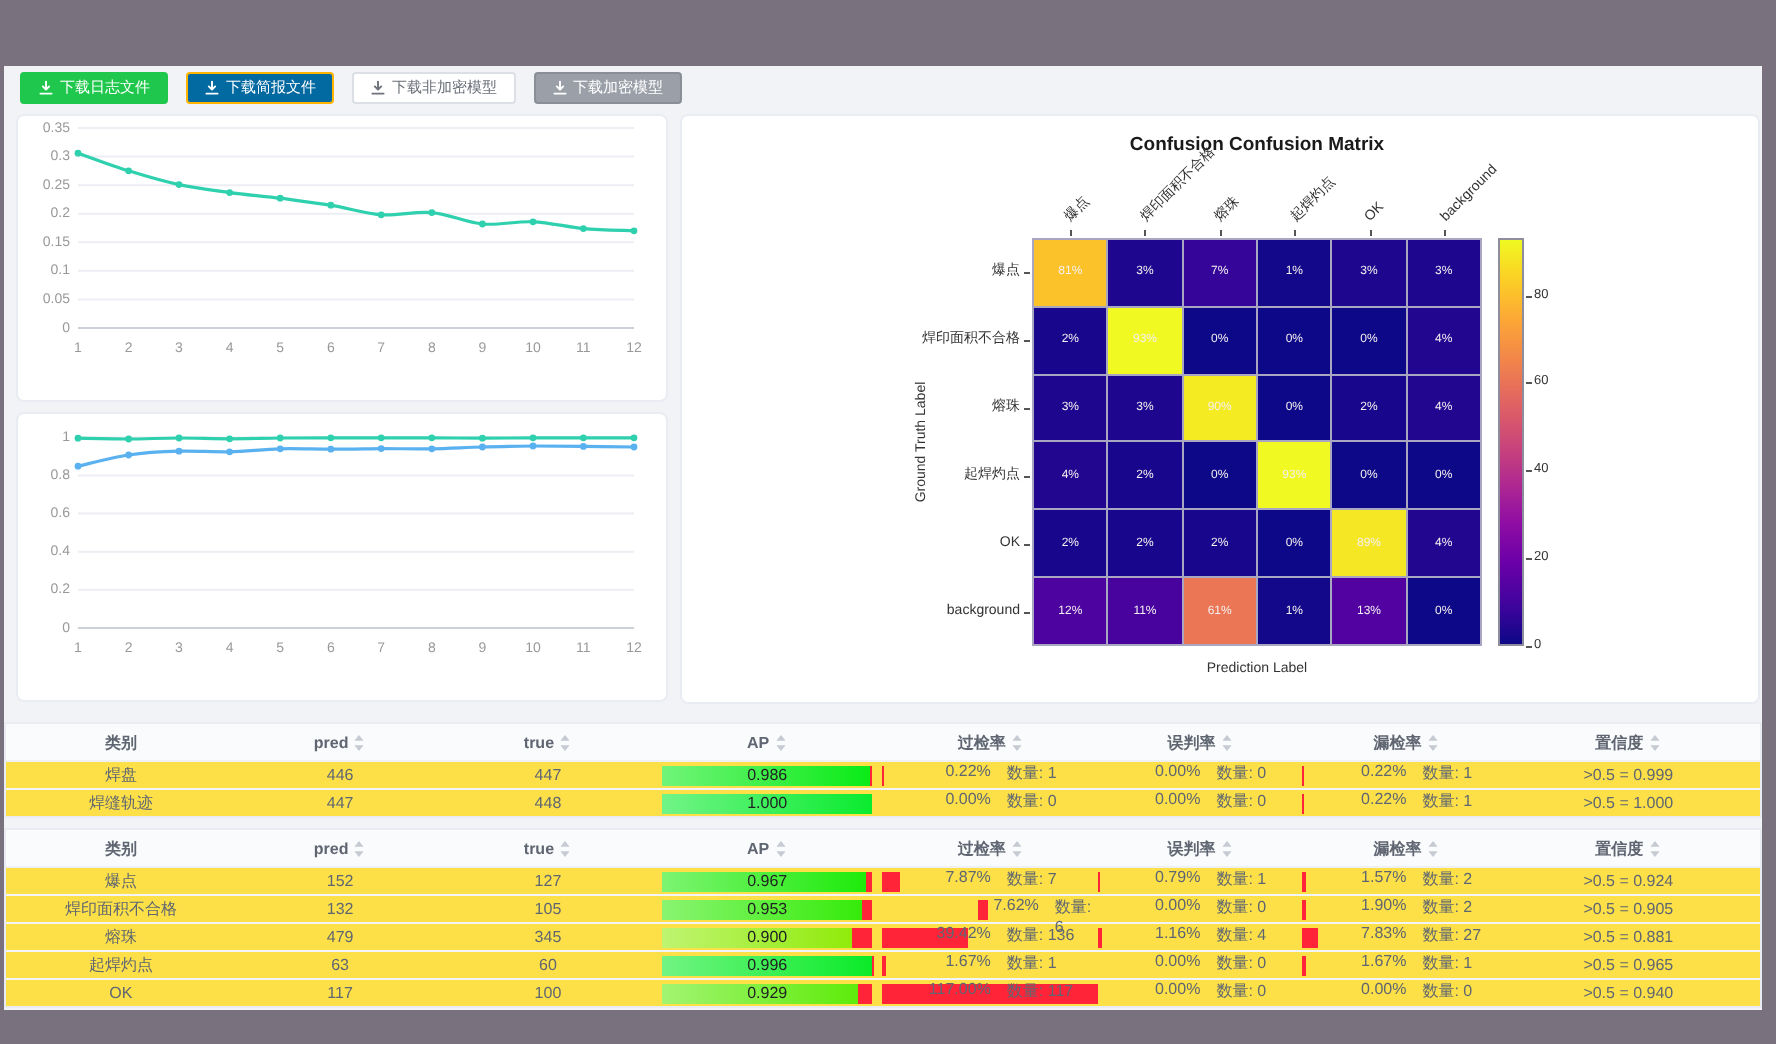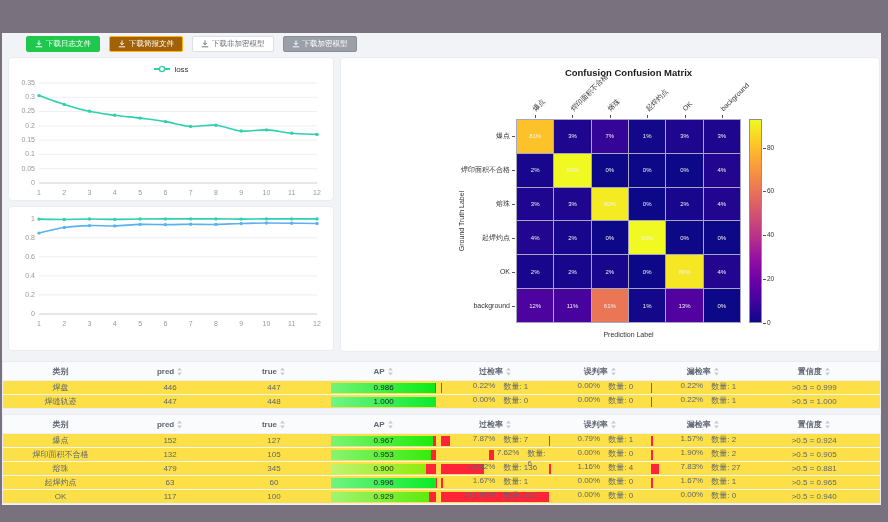--- a/index.html
+++ b/index.html
@@ -1,24 +1,24 @@
 <!DOCTYPE html>
 <html><head>
 <meta charset="utf-8">
 <style>
   html,body{margin:0;padding:0}
   body{width:888px;height:522px;position:relative;overflow:hidden;background:#79717e;
        font-family:"Liberation Sans","DejaVu Sans",sans-serif;}
   .content{position:absolute;left:2px;top:33px;width:879px;height:472px;background:#f2f3f6;}
   
-  .toolbar{position:absolute;left:24px;top:3px;display:flex;gap:9px;align-items:center}
+  .toolbar{position:absolute;left:8px;top:3px;display:flex;gap:9px;align-items:center}
   .btn{height:16px;display:inline-flex;align-items:center;gap:3px;padding:0 8px;font-size:7.5px;
        border-radius:2px;border:1px solid transparent;color:#fff;font-family:inherit;cursor:pointer;line-height:1}
   .btn.green{background:#1fc84c;border-color:#1fc84c}
-  .btn.orange{background:#a16207;border-color:#ffb400}
+  .btn.orange{background:#0369a1;border-color:#ffb400}
   .btn.plain{background:#fff;color:#6b7079;border-color:#dcdfe6}
   .btn.gray{background:#9b9fa8;border-color:#8a8e96}
   
   .card{position:absolute;background:#fff;border:1px solid #e9ecf2;border-radius:4px;box-sizing:border-box}
   #card-loss{left:6px;top:24px;width:326px;height:144px}
   #card-map{left:6px;top:173px;width:326px;height:145px}
   #card-matrix{left:338px;top:24px;width:540px;height:295px}
   .legend{display:flex;justify-content:center;align-items:center;gap:14px;height:16px;padding-top:3px}
   .lg-item{display:inline-flex;align-items:center;cursor:pointer}
   .lg-label{font-size:8px;color:#333;margin-left:3px}
@@ -80,29 +80,20 @@
       </button>
       <button class="btn gray">
         <svg width="8" height="8" viewBox="0 0 10 10" style="flex:none">
           <path d="M5 1v4.5M3 4l2 2 2-2M1.5 8.5h7" stroke="currentColor" stroke-width="1.2" fill="none" stroke-linecap="round" stroke-linejoin="round"></path>
         </svg>
         <span>下载加密模型</span>
       </button>
     </div>
 
   <div class="card" id="card-loss">
-      <div class="legend">
-        <span class="lg-item">
-          <svg width="18" height="8" viewBox="0 0 18 8">
-            <line x1="1" y1="4" x2="17" y2="4" stroke="#2ed0ae" stroke-width="2"></line>
-            <circle cx="9" cy="4" r="2.6" fill="#fff" stroke="#2ed0ae" stroke-width="1.4"></circle>
-          </svg>
-          <span class="lg-label">loss</span>
-        </span>
-      </div>
       <div>
         <svg class="chart-svg" width="324" height="122" viewBox="0 0 324 122">
           <line x1="30" y1="106.0" x2="308" y2="106.0" stroke="#ccd0d9" stroke-width="1"></line>
           <text x="26" y="106.0" font-size="7" fill="#999" text-anchor="end" dominant-baseline="middle">0</text>
           <line x1="30" y1="91.7" x2="308" y2="91.7" stroke="#ededf4" stroke-width="1"></line>
           <text x="26" y="91.7" font-size="7" fill="#999" text-anchor="end" dominant-baseline="middle">0.05</text>
           <line x1="30" y1="77.4" x2="308" y2="77.4" stroke="#ededf4" stroke-width="1"></line>
           <text x="26" y="77.4" font-size="7" fill="#999" text-anchor="end" dominant-baseline="middle">0.1</text>
           <line x1="30" y1="63.1" x2="308" y2="63.1" stroke="#ededf4" stroke-width="1"></line>
           <text x="26" y="63.1" font-size="7" fill="#999" text-anchor="end" dominant-baseline="middle">0.15</text>

